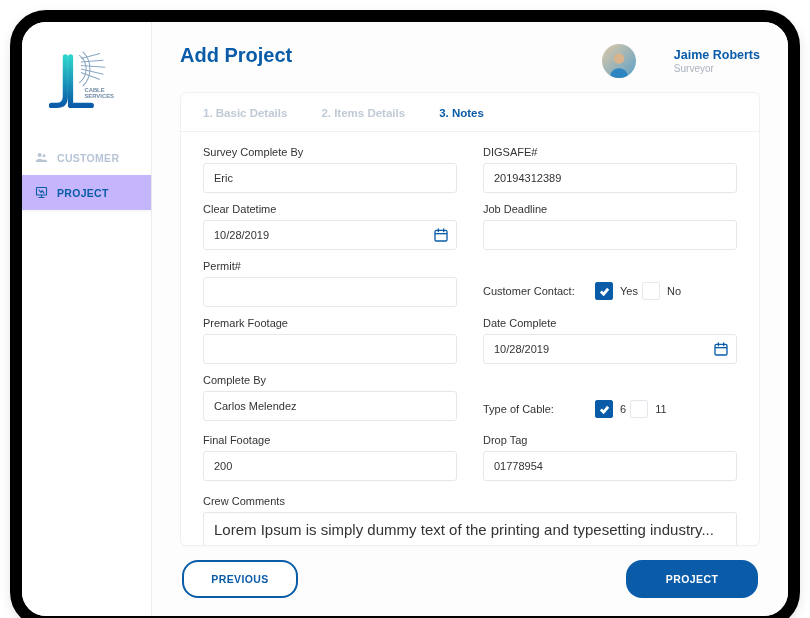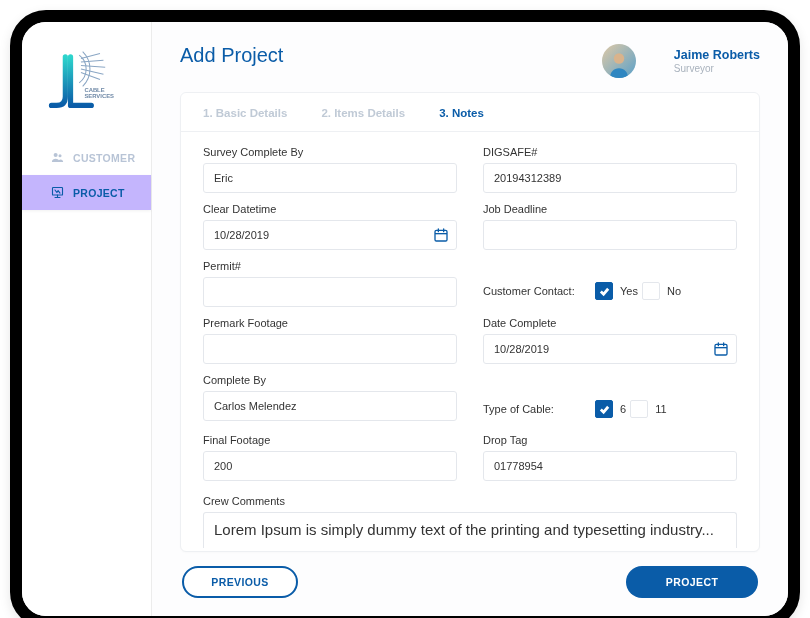--- a/index.html
+++ b/index.html
@@ -15,31 +15,31 @@
     width: 130px; background: #fff; border-right: 1px solid #ececec;
     display: flex; flex-direction: column; padding-top: 18px;
   }
   .logo {
     width: 80px; height: 64px; margin: 10px auto 26px auto;
     display: flex; align-items: center; justify-content: center;
   }
   .logo svg { width: 78px; height: 62px; }
   .nav-item {
     display: flex; align-items: center; gap: 8px;
-    padding: 10px 28px; font-size: 10.5px; font-weight: 700;
+    padding: 10px 12px; font-size: 10.5px; font-weight: 700;
     color: #b8c4d6; cursor: pointer; letter-spacing: 0.3px;
   }
   .nav-item.active { color: #0a5ca8; background: #c4b5fd; box-shadow: 0 1px 3px rgba(0,0,0,0.06); }
   .nav-item svg { width: 15px; height: 15px; flex-shrink: 0; }
   .main {
     flex: 1; background: #fdfdfe; display: flex; flex-direction: column;
     padding: 22px 28px 16px 28px; overflow: hidden;
   }
   .topbar { display: flex; justify-content: space-between; align-items: flex-start; margin-bottom: 14px; }
-  .page-title { font-size: 20px; font-weight: 400; color: #0a5ca8; }
+  .page-title { font-size: 20px; font-weight: 700; color: #0a5ca8; }
   .user-block { display: flex; align-items: center; gap: 10px; }
   .avatar {
     width: 34px; height: 34px; border-radius: 50%;
     background: linear-gradient(135deg,#e0c9a6,#5aa0c9); overflow: hidden;
     display: flex; align-items: flex-end; justify-content: center;
   }
   .avatar svg { width: 30px; height: 30px; }
   .user-info { display: flex; flex-direction: column; margin-left: 28px; }
   .user-name { font-size: 12.5px; font-weight: 600; color: #0a5ca8; line-height: 1.2; }
   .user-role { font-size: 10px; color: #a9b2bd; }
@@ -87,21 +87,21 @@
   .field-textarea {
     width: 100%; height: 36px; border: 1px solid #e4e7ec; border-top-left-radius: 3px; border-top-right-radius: 3px;
     border-bottom: none;
     padding: 8px 10px; font-size: 15px; color: #333; resize: none; font-family: inherit;
   }
   .actions {
     display: flex; justify-content: space-between; align-items: center;
     padding: 14px 2px 2px 2px;
   }
   .btn {
-    min-width: 116px; height: 32px; border-radius: 16px; font-size: 10.5px;
+    min-width: 116px; height: 38px; border-radius: 16px; font-size: 10.5px;
     font-weight: 800; letter-spacing: 0.4px; cursor: pointer; border: none;
     display: flex; align-items: center; justify-content: center;
   }
   .btn-outline { background: #fff; border: 2px solid #0a5ca8; color: #0a5ca8; }
   .btn-primary { background: #0a5ca8; color: #fff; min-width: 132px; }
 </style>
 </head>
 <body>
 
 <div class="device-frame">

